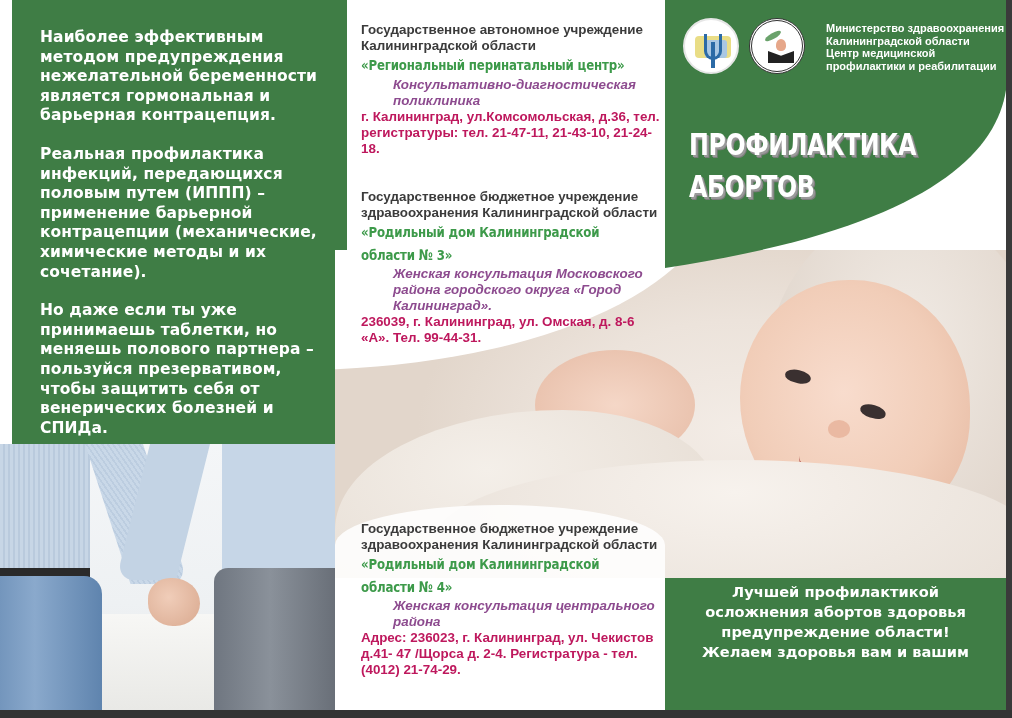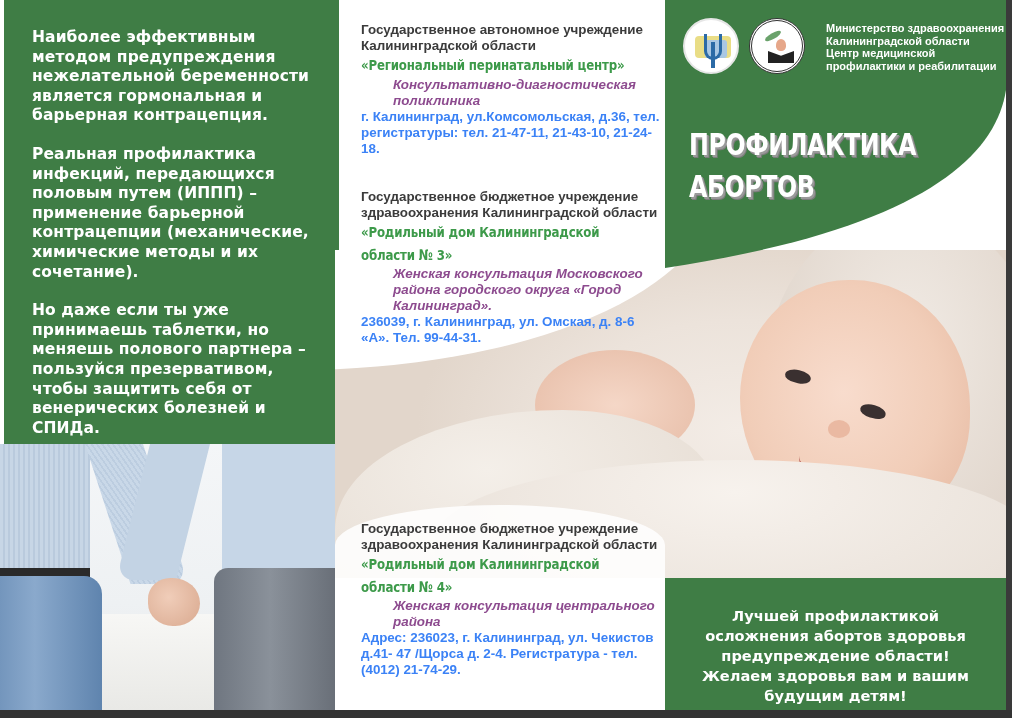--- a/index.html
+++ b/index.html
@@ -2,41 +2,41 @@
 <html><head>
 <meta charset="utf-8">
 <style>
   * { box-sizing: border-box; margin: 0; padding: 0; }
   html, body { width: 1012px; height: 718px; overflow: hidden; background: #3a3a3a; }
   body { position: relative; font-family: "DejaVu Sans", sans-serif; }
 
   .sheet { position: absolute; left: 0; top: 0; width: 1006px; height: 710px; background: #ffffff; overflow: hidden; }
 
   
-  .left-text { position: absolute; left: 4px; top: 0; width: 335px; height: 444px; background: #3f7d45; color: #fff; padding: 28px 20px 0 28px; }
+  .left-text { position: absolute; left: 12px; top: 0; width: 335px; height: 444px; background: #3f7d45; color: #fff; padding: 28px 20px 0 28px; }
   .left-text p { font-weight: bold; font-size: 15.5px; line-height: 19.6px; margin-bottom: 19px; letter-spacing: 0.1px; }
   .couple { position: absolute; left: 0; top: 444px; width: 335px; height: 266px;
     background: linear-gradient(180deg, #f4f6f8 0%, #eef1f3 60%, #e6e8ea 100%); overflow: hidden; }
   .couple .sofa { position: absolute; left: 85px; top: 170px; width: 230px; height: 96px; background: linear-gradient(180deg,#f7f7f5,#e9e9e6); border-radius: 6px; }
   .couple .w-sweater { position: absolute; left: -10px; top: 0; width: 100px; height: 128px; background: repeating-linear-gradient(90deg,#c7d6e6 0 3px,#b9cadd 3px 5px); }
   .couple .w-arm { position: absolute; left: 85px; top: 0; width: 58px; height: 140px; background: repeating-linear-gradient(70deg,#c9d8e8 0 3px,#bccde0 3px 5px); transform: skewX(18deg); transform-origin: top left; border-radius: 0 0 20px 0; }
   .couple .w-belt { position: absolute; left: -10px; top: 124px; width: 100px; height: 12px; background: #2a2a2a; }
   .couple .w-jeans { position: absolute; left: -10px; top: 132px; width: 112px; height: 140px; background: linear-gradient(90deg,#6d90b8,#8aa9cc 40%,#5f84ae); border-radius: 0 18px 0 0; }
   .couple .m-arm { position: absolute; left: 150px; top: 0; width: 60px; height: 136px; background: #c3d3e4; transform: skewX(-14deg); transform-origin: top right; border-radius: 0 0 0 18px; }
   .couple .m-sweater { position: absolute; left: 222px; top: 0; width: 120px; height: 130px; background: #c6d6e7; }
   .couple .m-jeans { position: absolute; left: 214px; top: 124px; width: 125px; height: 150px; background: linear-gradient(90deg,#6f7680,#8a919a 45%,#676d76); border-radius: 14px 0 0 0; }
   .couple .hands { position: absolute; left: 148px; top: 134px; width: 52px; height: 48px; background: radial-gradient(circle at 40% 40%,#f0cdb9,#d9a98f); border-radius: 45% 55% 50% 50%; }
 
   
   .middle { position: absolute; left: 335px; top: 0; width: 330px; height: 686px; text-decoration: underline; }
   .org { position: absolute; left: 26px; width: 300px; font-family: "Liberation Sans", sans-serif; }
   .org .gov { font-weight: bold; color: #3b3b3b; font-size: 13.4px; line-height: 16px; }
   .org .name { font-weight: bold; color: #3d9a4a; font-size: 14.6px; line-height: 22.5px; font-family: "DejaVu Sans Condensed","DejaVu Sans", sans-serif; letter-spacing: -0.2px; transform: scaleX(0.9); transform-origin: left; white-space: nowrap; }
   .org .sub { font-weight: bold; font-style: italic; color: #8d4b8f; font-size: 13.4px; line-height: 16px; margin-left: 32px; }
-  .org .addr { font-weight: bold; color: #3b82f6; font-size: 13.4px; line-height: 16.2px; }
+  .org .addr { font-weight: bold; color: #be185d; font-size: 13.4px; line-height: 16.2px; }
   .org1 { top: 22px; }
   .org2 { top: 189px; }
   .org3 { top: 521px; }
 
   
   .baby { position: absolute; left: 335px; top: 250px; width: 671px; height: 328px; overflow: hidden;
     background: radial-gradient(ellipse 320px 200px at 60% 55%, #f3ece6 0%, #ece3db 55%, #e2d6cb 100%); }
   .baby .wrap-top { position: absolute; left: -40px; top: -60px; width: 420px; height: 180px; background: #ffffff; border-radius: 0 0 100% 0; }
   .baby .towel-l { position: absolute; left: 0; top: 160px; width: 380px; height: 200px; background: radial-gradient(ellipse at 40% 30%, #f4efe9, #e4dad0); border-radius: 60% 40% 0 0; }
   .baby .hood { position: absolute; left: 430px; top: -40px; width: 280px; height: 340px; background: radial-gradient(ellipse at 50% 40%, #f1ebe5, #dcd0c5); border-radius: 50%; }
@@ -61,21 +61,21 @@
   .logo1 .bowl { position: absolute; left: 19px; top: 14px; width: 18px; height: 26px; border: 3px solid #2b6aa6; border-top: none; border-radius: 0 0 10px 10px; }
   .logo1 .stem { position: absolute; left: 26px; top: 22px; width: 4px; height: 26px; background: #2b6aa6; }
   .logo2 { border: 3px double #333; }
   .logo2 .book { position: absolute; left: 16px; top: 30px; width: 26px; height: 12px; background: #222; clip-path: polygon(0 0,50% 40%,100% 0,100% 100%,0 100%); }
   .logo2 .flame { position: absolute; left: 24px; top: 18px; width: 10px; height: 12px; background: #e6a78a; border-radius: 50% 50% 40% 40%; }
   .logo2 .leaf { position: absolute; left: 12px; top: 12px; width: 18px; height: 6px; background: #6aa26b; border-radius: 50%; transform: rotate(-30deg); }
   .ministry { position: absolute; left: 161px; top: 22px; color: #fff; font-family: "Liberation Sans", sans-serif; font-weight: bold; font-size: 11px; line-height: 12.6px; }
   .main-title { position: absolute; left: 24px; top: 124px; color: #fff; font-family: "DejaVu Sans Condensed","DejaVu Sans", sans-serif; font-weight: bold; font-size: 30px; line-height: 42px; letter-spacing: -0.5px; transform: scaleX(0.88); transform-origin: left;
     text-shadow: 2px 2px 0 #9a9a9a, 3px 3px 0 #7c7c7c; }
 
-  .right-box { position: absolute; left: 665px; top: 578px; width: 341px; height: 132px; background: #3f7d45; color: #fff; text-align: center; padding-top: 28px; }
+  .right-box { position: absolute; left: 665px; top: 578px; width: 341px; height: 132px; background: #3f7d45; color: #fff; text-align: center; padding-top: 4px; }
   .right-box p { font-weight: bold; font-size: 14.6px; line-height: 20px; }
 
   .bottom-strip { position: absolute; left: 0; top: 710px; width: 1012px; height: 8px; background: #333; }
   .right-strip { position: absolute; left: 1006px; top: 0; width: 6px; height: 718px; background: #3a3a3a; }
 </style>
 </head>
 <body>
 
 <div class="sheet">
 
@@ -161,18 +161,17 @@
       <div>ПРОФИЛАКТИКА</div>
       <div>АБОРТОВ</div>
     </div>
   </div>
 
   <div class="right-box">
     <p>Лучшей профилактикой</p>
     <p>осложнения абортов здоровья</p>
     <p>предупреждение области!</p>
     <p>Желаем здоровья вам и вашим</p>
-    <p>будущим детям!</p>
   </div>
 </div>
 
 <div class="right-strip"></div>
 <div class="bottom-strip"></div>
 
 </body></html>

